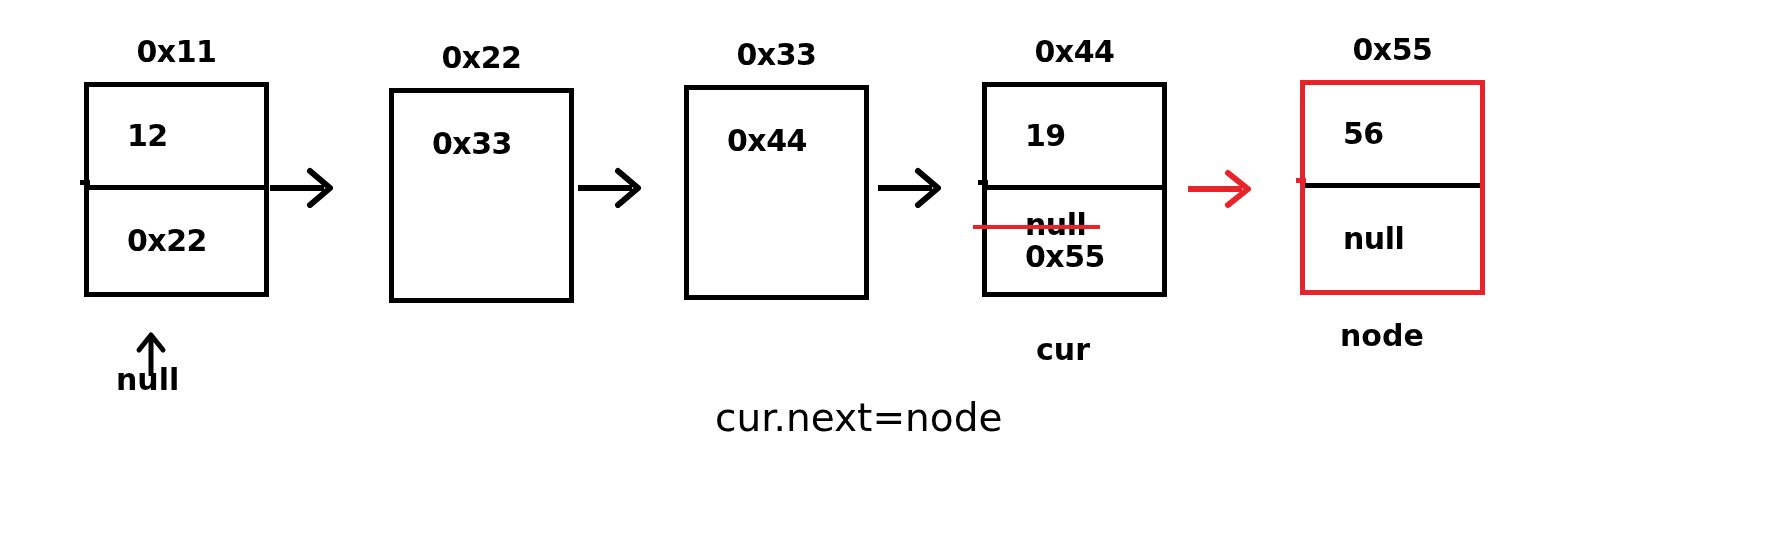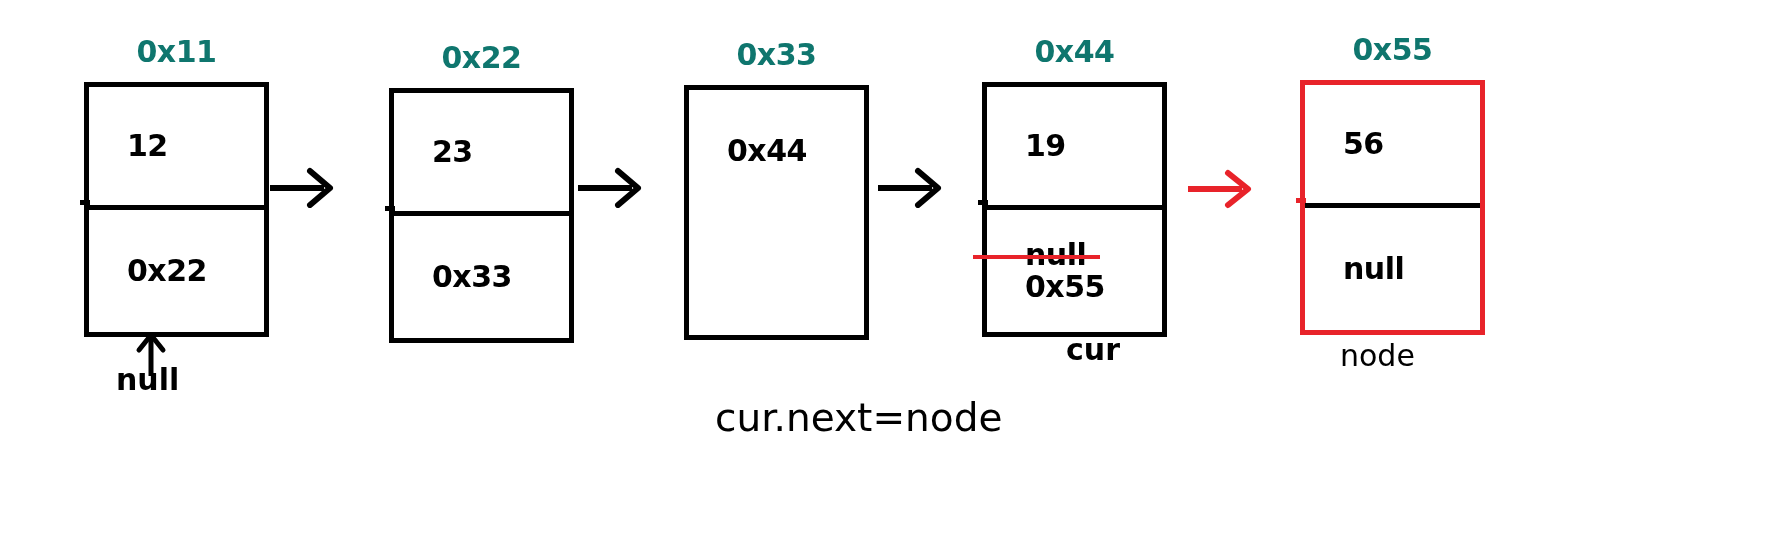--- a/index.html
+++ b/index.html
@@ -9,25 +9,25 @@
     font-family:"DejaVu Sans","Liberation Sans",sans-serif;
     overflow:hidden;
     position:relative;
   }
   #canvas{position:relative;width:1789px;height:544px;}
 
   
   .node{position:absolute;width:185px;}
   .addr{
     position:absolute;top:-48px;left:0;width:185px;
-    text-align:center;font-size:30px;font-weight:bold;color:#0f766e;
+    text-align:center;font-size:30px;font-weight:bold;color:#000000;
     letter-spacing:-0.5px;
   }
   .box{
-    position:relative;width:185px;height:255px;
+    position:relative;width:185px;height:215px;
     border:5px solid #000;box-sizing:border-box;background:#fff;
   }
   .box.red{border-color:#E8232A;}
   .cell{
     position:relative;height:50%;box-sizing:border-box;
     display:flex;align-items:center;
   }
   .cell.top{border-bottom:5px solid #000;}
   .cell .txt{
     font-size:30px;font-weight:bold;color:#000;
@@ -48,21 +48,21 @@
     content:"";position:absolute;left:-14px;right:-14px;top:52%;
     height:4px;background:#E8232A;
   }
 
   
   .arrow{position:absolute;width:72px;height:46px;}
   .arrow svg{display:block;width:72px;height:46px;}
 
   
   .anno{position:absolute;font-size:30px;font-weight:bold;color:#000;white-space:nowrap;}
-  .anno.light{font-weight:normal;margin-top:20px;}
+  .anno.light{font-weight:bold;}
   .headmark{position:absolute;width:40px;height:46px;}
   .headmark svg{display:block;}
   .caption{
     position:absolute;font-size:39px;font-weight:normal;color:#000;white-space:nowrap;
   }
 </style>
 </head>
 <body>
 
 <div id="canvas">
@@ -91,24 +91,20 @@
   <div class="arrow" style="left:268px;top:162px;">
     <svg viewBox="0 0 72 46" xmlns="http://www.w3.org/2000/svg">
       <line x1="2" y1="26" x2="56" y2="26" stroke="#000" stroke-width="6"></line>
       <polyline points="42,9 62,26 42,43" fill="none" stroke="#000" stroke-width="6" stroke-linecap="round" stroke-linejoin="round"></polyline>
     </svg>
   </div>
 
   <div class="node" style="left:389px;top:88px;">
     <div class="addr">0x22</div>
     <div class="box">
-      <div class="cell top">
-        <span class="txt">23</span>
-        <span class="nub"></span>
-      </div>
       <div class="cell">
         <span class="txt">0x33</span>
       </div>
     </div>
   </div>
 
   <div class="arrow" style="left:576px;top:162px;">
     <svg viewBox="0 0 72 46" xmlns="http://www.w3.org/2000/svg">
       <line x1="2" y1="26" x2="56" y2="26" stroke="#000" stroke-width="6"></line>
       <polyline points="42,9 62,26 42,43" fill="none" stroke="#000" stroke-width="6" stroke-linecap="round" stroke-linejoin="round"></polyline>
@@ -137,21 +133,21 @@
       <div class="cell top">
         <span class="txt">19</span>
         <span class="nub"></span>
       </div>
       <div class="cell stacked">
         <span class="txt strike">null</span>
         <span class="txt">0x55</span>
       </div>
     </div>
   </div>
-  <div class="anno" style="left:1066px;top:332px;">cur</div>
+  <div class="anno" style="left:1036px;top:332px;">cur</div>
 
   <div class="arrow" style="left:1186px;top:163px;">
     <svg viewBox="0 0 72 46" xmlns="http://www.w3.org/2000/svg">
       <line x1="2" y1="26" x2="56" y2="26" stroke="#E8232A" stroke-width="6"></line>
       <polyline points="42,10 62,26 42,42" fill="none" stroke="#E8232A" stroke-width="6" stroke-linecap="round" stroke-linejoin="round"></polyline>
     </svg>
   </div>
 
   <div class="node" style="left:1300px;top:80px;">
     <div class="addr">0x55</div>

